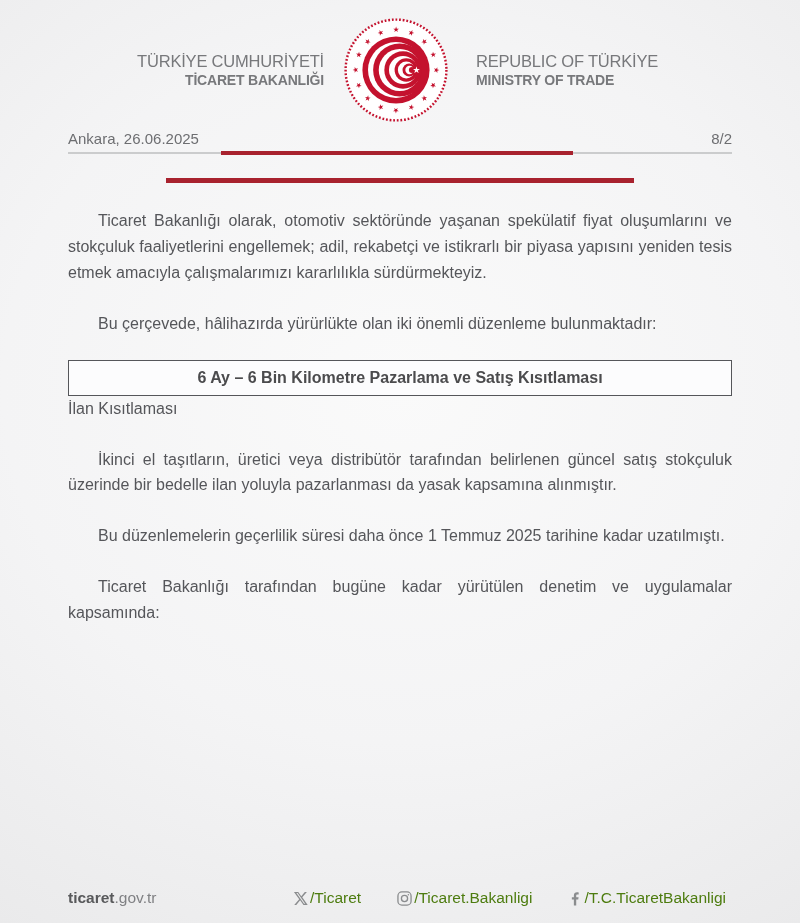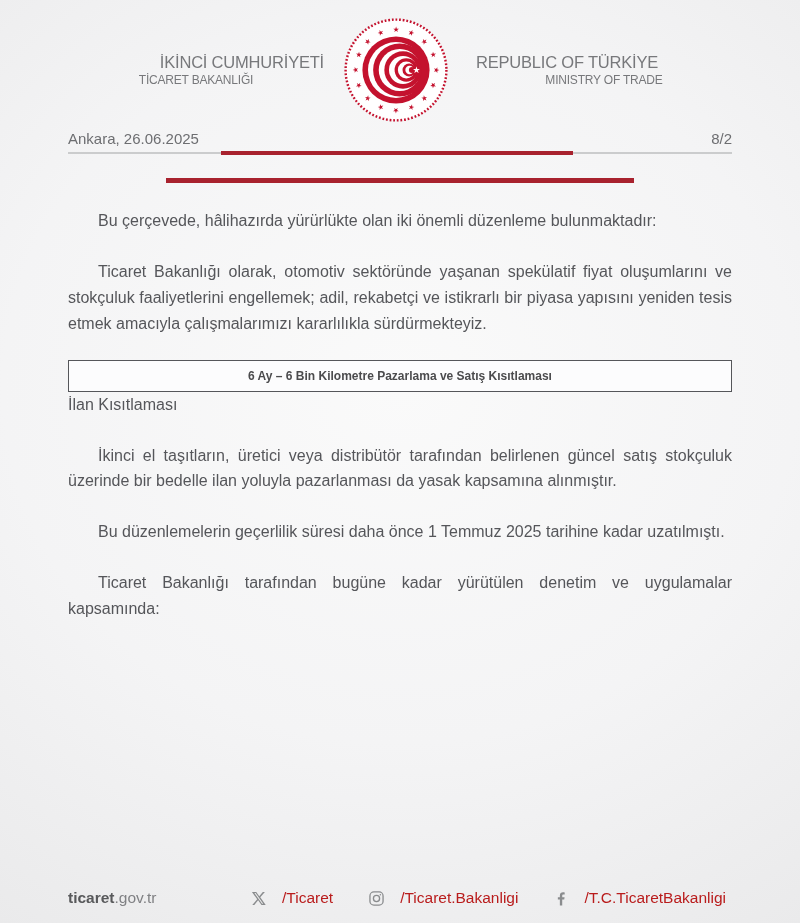--- a/index.html
+++ b/index.html
@@ -12,56 +12,56 @@
     -webkit-font-smoothing:antialiased;
   }
   .page{position:absolute;inset:0;padding:0 68px;box-sizing:border-box;}
 
   
   .hdr{display:flex;align-items:center;justify-content:center;gap:16px;padding-top:14px;}
   .hdr .blk{flex:1;color:#77787b;line-height:1.25;letter-spacing:-0.2px;}
   .hdr .blk.l{text-align:right;}
   .hdr .blk.r{text-align:left;margin-left:8px;}
   .hdr .ln1{font-size:16.5px;font-weight:400;}
-  .hdr .ln2{font-size:12px;font-weight:400;text-align:center;}
+  .hdr .ln2{font-size:14px;font-weight:700;}
   .logo{width:112px;height:112px;flex:0 0 auto;}
 
   
   .dateline{display:flex;justify-content:space-between;align-items:baseline;margin-top:4px;font-size:15px;color:#6d6e71;gap:48px;}
   .rule{position:relative;height:2px;background:#cbcccd;margin-top:5px;}
   .rule .red{position:absolute;top:-1px;height:4px;left:23%;width:53%;background:#a8222e;}
 
   
   .title{margin-top:28px;text-align:center;color:#4b4b4d;font-size:25.5px;line-height:1.4;letter-spacing:-0.3px;}
   .title .t3{font-weight:700;}
   .title-underline{width:468px;height:5px;background:#a8222e;margin:24px auto 0;}
 
   
   .doc p{margin:0;font-size:16px;line-height:1.62;text-align:justify;}
   .doc .para{margin-top:25px;text-indent:30px;}
   .doc .noindent{margin-top:0;text-indent:0;}
   .secbox{margin-top:23px;border:1.6px solid #55565a;background:#fcfcfd;
-          text-align:center;font-weight:700;font-size:12px;color:#4b4b4d;
+          text-align:center;font-weight:700;font-size:16px;color:#4b4b4d;
           padding:8px 10px;}
 
   
   .ftr{position:absolute;left:68px;right:74px;bottom:16px;display:flex;justify-content:space-between;align-items:center;color:#808184;font-size:15.5px;}
   .site b{color:#58595b;font-weight:700;}
   .social{display:flex;gap:36px;align-items:center;}
-  .social .item{display:flex;align-items:center;gap:16px;color:#b91c1c;}
+  .social .item{display:flex;align-items:center;gap:2px;color:#4d7c0f;}
   .social svg{display:block;}
 </style>
 </head>
 <body>
 
 <div class="page">
 
   <div class="hdr">
     <div class="blk l">
-      <div class="ln1">İKİNCİ CUMHURİYETİ</div>
+      <div class="ln1">TÜRKİYE CUMHURİYETİ</div>
       <div class="ln2">TİCARET BAKANLIĞI</div>
     </div>
 
     <svg class="logo" viewBox="-60 -60 120 120" aria-hidden="true">
       <circle r="54" fill="#ffffff" stroke="#c4122e" stroke-width="2.6" stroke-dasharray="1.9 2.0"></circle>
       <g id="star-ring" fill="#c4122e" font-size="8" font-family="DejaVu Sans, sans-serif" text-anchor="middle">
           <text transform="rotate(0) translate(0,-43.5)" y="3">★</text>
           <text transform="rotate(22.5) translate(0,-43.5)" y="3">★</text>
           <text transform="rotate(45) translate(0,-43.5)" y="3">★</text>
           <text transform="rotate(67.5) translate(0,-43.5)" y="3">★</text>
@@ -102,22 +102,22 @@
     <span>Ankara, 26.06.2025</span>
     <span>8/2</span>
   </div>
   <div class="rule">
     <div class="red"></div>
   </div>
 
   <div class="title-underline"></div>
 
   <div class="doc">
+    <p class="para">Ticaret Bakanlığı olarak, otomotiv sektöründe yaşanan spekülatif fiyat oluşumlarını ve stokçuluk faaliyetlerini engellemek; adil, rekabetçi ve istikrarlı bir piyasa yapısını yeniden tesis etmek amacıyla çalışmalarımızı kararlılıkla sürdürmekteyiz.</p>
     <p class="para">Bu çerçevede, hâlihazırda yürürlükte olan iki önemli düzenleme bulunmaktadır:</p>
-    <p class="para">Ticaret Bakanlığı olarak, otomotiv sektöründe yaşanan spekülatif fiyat oluşumlarını ve stokçuluk faaliyetlerini engellemek; adil, rekabetçi ve istikrarlı bir piyasa yapısını yeniden tesis etmek amacıyla çalışmalarımızı kararlılıkla sürdürmekteyiz.</p>
 
     <div class="secbox">6 Ay – 6 Bin Kilometre Pazarlama ve Satış Kısıtlaması</div>
 
     <p class="noindent">İlan Kısıtlaması</p>
 
     <p class="para">İkinci el taşıtların, üretici veya distribütör tarafından belirlenen güncel satış stokçuluk üzerinde bir bedelle ilan yoluyla pazarlanması da yasak kapsamına alınmıştır.</p>
     <p class="para">Bu düzenlemelerin geçerlilik süresi daha önce 1 Temmuz 2025 tarihine kadar uzatılmıştı.</p>
 
 
     <p class="para">Ticaret Bakanlığı tarafından bugüne kadar yürütülen denetim ve uygulamalar kapsamında:</p>

